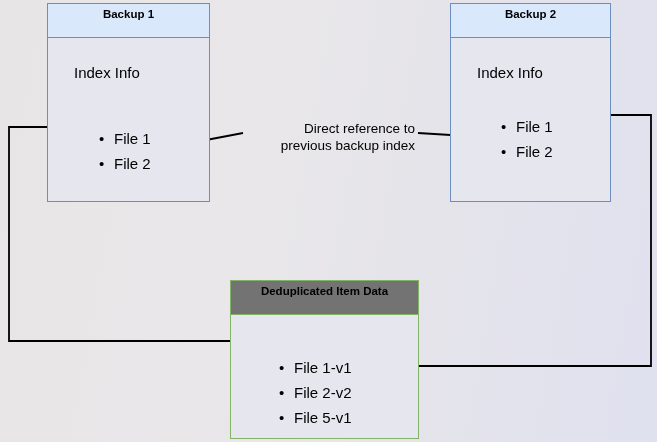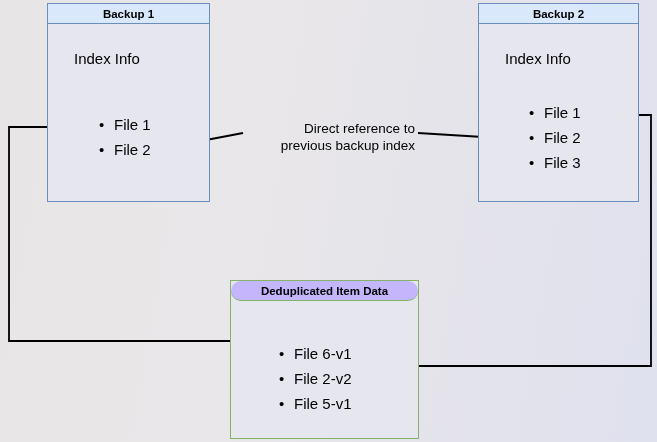--- a/index.html
+++ b/index.html
@@ -30,33 +30,32 @@
     position: absolute;
     box-sizing: border-box;
     border: 1.4px solid #6c8ebf;
     background: #e6e6ef;
   }
   .box.green {
     border-color: #82b366;
   }
   .box-header {
     box-sizing: border-box;
-    height: 20px;
+    height: 34px;
     line-height: 20px;
     text-align: center;
     font-size: 11.5px;
     font-weight: bold;
     color: #000;
     background: #dae8fc;
     border-bottom: 1.4px solid #6c8ebf;
   }
   .box.green .box-header {
-    background: #c4b5fd;
+    background: #737373;
     border-bottom-color: #82b366;
-    border-radius: 11px;
   }
   .box-body {
     position: relative;
     height: calc(100% - 22px);
     text-decoration: underline;
   }
   .index-label {
     position: absolute;
     left: 26px;
     top: 26px;
@@ -89,21 +88,21 @@
   .edge-label {
     position: absolute;
     font-size: 13.5px;
     line-height: 17px;
     color: #000;
     text-align: right;
     white-space: pre;
   }
   
   #backup1 { left: 47px;  top: 3px;   width: 163px; height: 199px; }
-  #backup2 { left: 450px; top: 3px;   width: 161px; height: 199px; margin-left: 28px; }
+  #backup2 { left: 450px; top: 3px;   width: 161px; height: 199px; }
   #dedup   { left: 230px; top: 280px; width: 189px; height: 159px; }
   #backup1 .file-list { left: 51px; top: 88px; }
   #backup2 .file-list { left: 50px; top: 76px; }
   #dedup   .file-list { left: 48px; top: 40px; }
   #center-label { left: 243px; top: 120px; width: 172px; }
 </style>
 </head>
 <body>
 
 <div id="canvas">
@@ -134,30 +133,29 @@
     </div>
   </div>
 
   <div class="box" id="backup2">
     <div class="box-header">Backup 2</div>
     <div class="box-body">
       <div class="index-label">Index Info</div>
       <ul class="file-list">
         <li>File 1</li>
         <li>File 2</li>
-        <li>File 3</li>
       </ul>
     </div>
   </div>
 
   <div class="box green" id="dedup">
     <div class="box-header">Deduplicated Item Data</div>
     <div class="box-body">
       <ul class="file-list">
-        <li>File 6-v1</li>
+        <li>File 1-v1</li>
         <li>File 2-v2</li>
         <li>File 5-v1</li>
       </ul>
     </div>
   </div>
 
   <div class="edge-label" id="center-label">Direct reference to
 previous backup index</div>
 
 </div>

